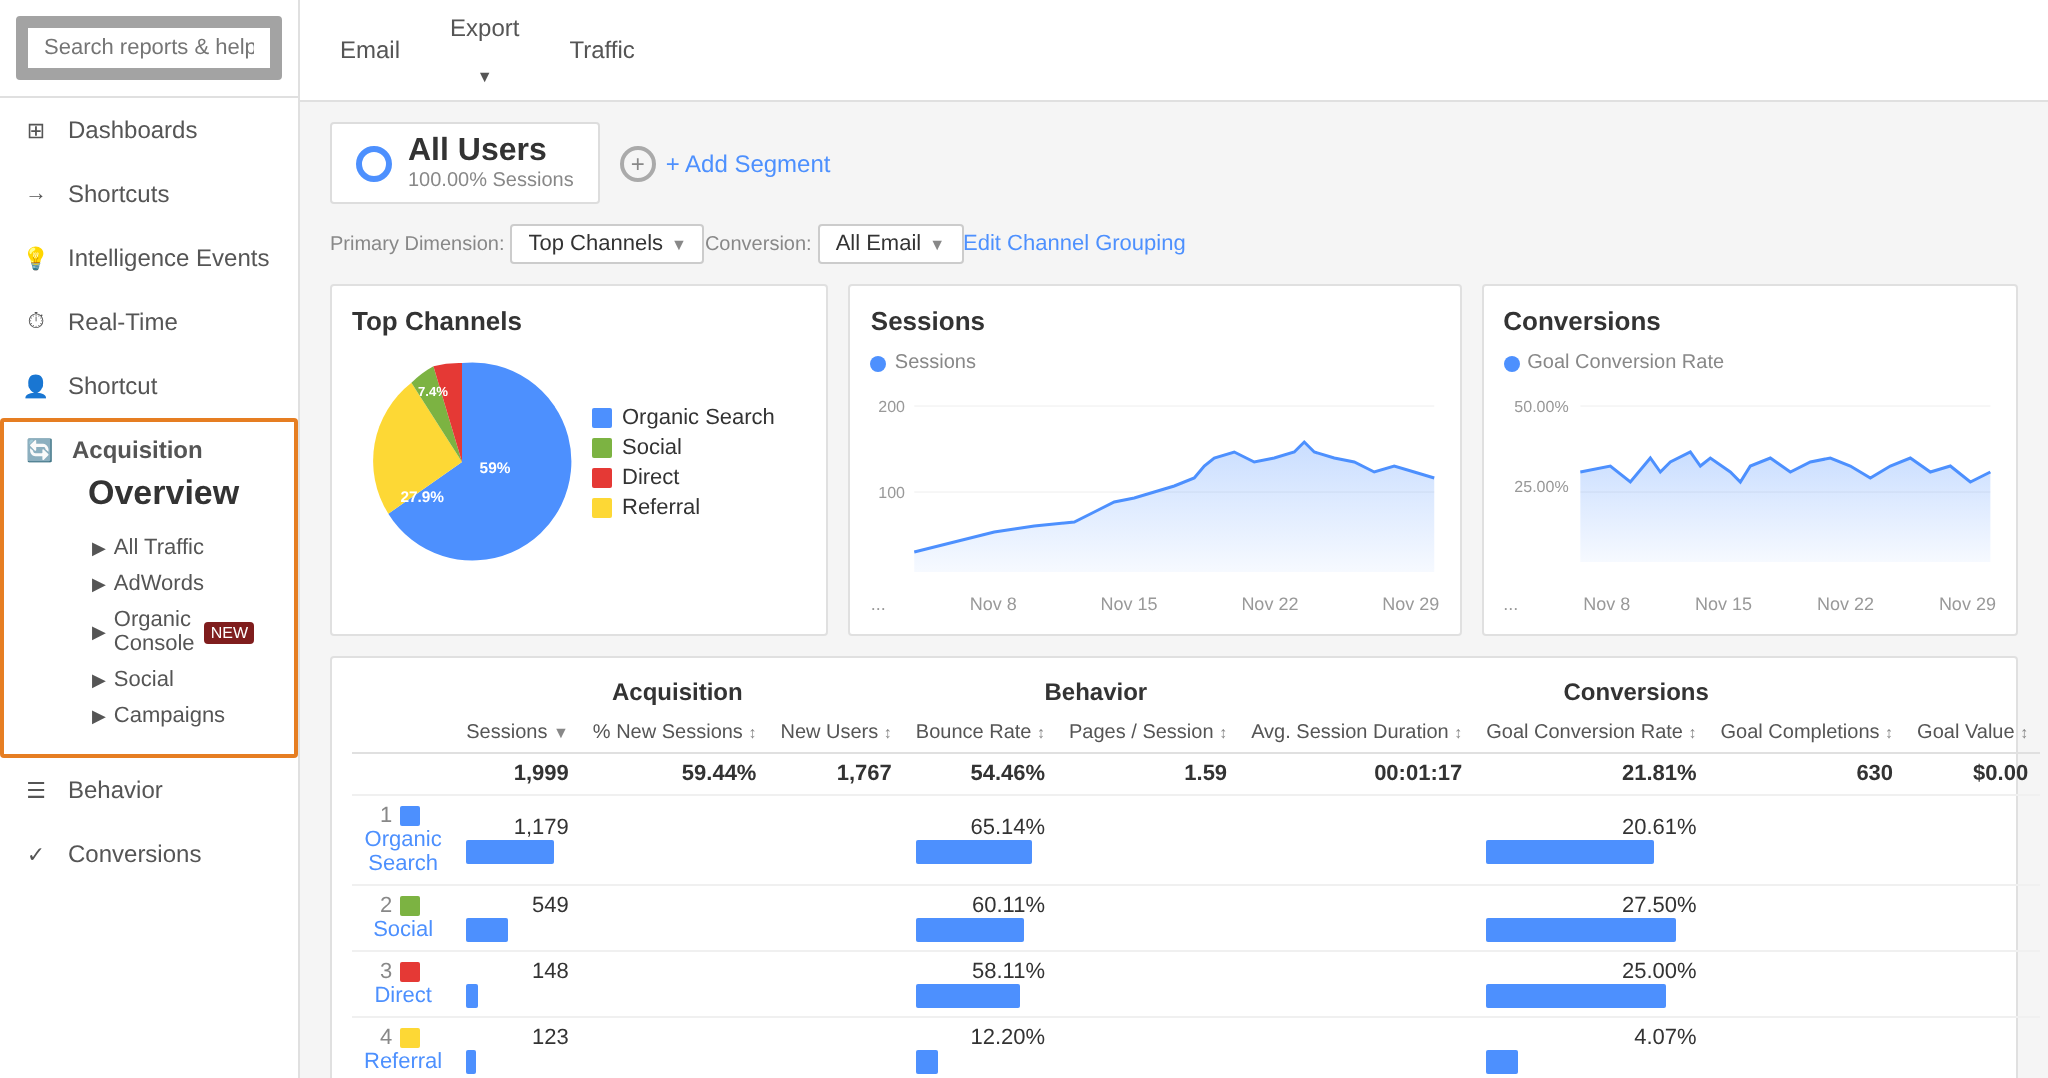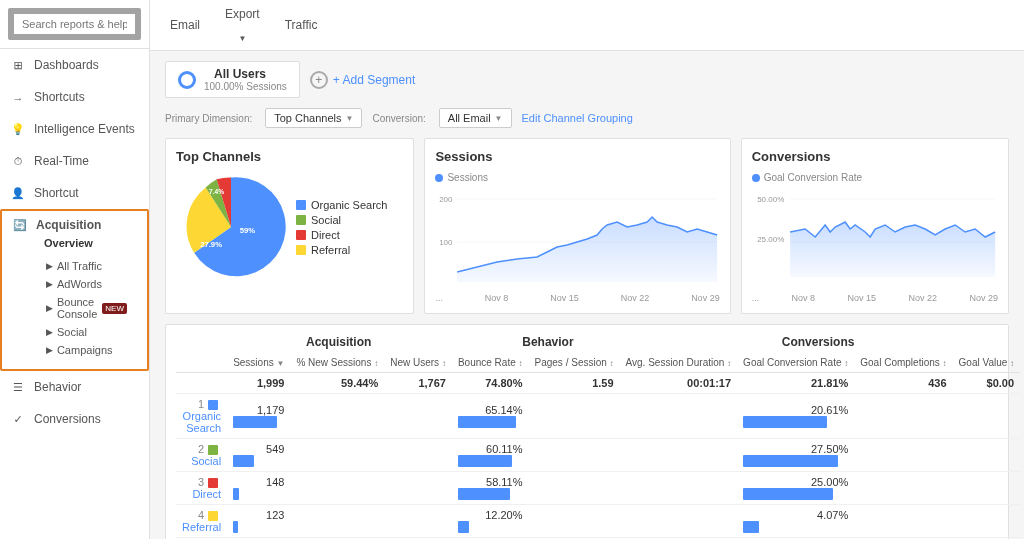--- a/index.html
+++ b/index.html
@@ -8,39 +8,39 @@
     
     .sidebar { width: 150px; background: #fff; border-right: 1px solid #e0e0e0; flex-shrink: 0; display: flex; flex-direction: column; overflow: hidden; }
     .sidebar-search { padding: 8px; border-bottom: 1px solid #e0e0e0; }
     .sidebar-search input { width: 100%; border: 6px solid #a3a3a3; border-radius: 2px; padding: 4px 8px; font-size: 11px; color: #999; }
     .sidebar-item { display: flex; align-items: center; padding: 8px 10px; cursor: pointer; font-size: 12px; color: #555; }
     .sidebar-item .icon { width: 16px; height: 16px; margin-right: 8px; flex-shrink: 0; display: flex; align-items: center; justify-content: center; font-size: 11px; }
     .sidebar-item.acquisition-item { border: 2px solid #e67e22; border-radius: 2px; }
     .sidebar-sub { padding: 4px 0 4px 20px; }
     .sidebar-sub-item { padding: 3px 10px; font-size: 11px; color: #555; cursor: pointer; display: flex; align-items: center; }
     .sidebar-sub-item .arrow { margin-right: 4px; font-size: 9px; }
-    .sidebar-overview { padding: 4px 10px 4px 28px; font-size: 11px; font-weight: bold; color: #333; }
+    .sidebar-overview { padding: 4px 10px 4px 28px; font-size: 17px; font-weight: bold; color: #333; }
     .new-badge { background: #7f1d1d; color: #fff; font-size: 8px; padding: 1px 3px; border-radius: 2px; margin-left: 3px; }
 
     
     .main { flex: 1; display: flex; flex-direction: column; overflow: hidden; }
     .toolbar { display: flex; align-items: center; padding: 5px 15px; background: #fff; border-bottom: 1px solid #e0e0e0; gap: 15px; }
     .toolbar-btn { font-size: 12px; color: #555; cursor: pointer; padding: 2px 5px; }
 
     .content { flex: 1; overflow-y: auto; padding: 10px 15px; background: #f5f5f5; }
 
     
     .segments-bar { display: flex; align-items: center; gap: 10px; margin-bottom: 10px; }
     .segment-pill { display: flex; align-items: center; background: #fff; border: 1px solid #ddd; border-radius: 2px; padding: 5px 12px; gap: 8px; }
     .segment-circle { width: 18px; height: 18px; border-radius: 50%; border: 3px solid #4d90fe; }
     .add-segment { display: flex; align-items: center; gap: 5px; color: #4d90fe; cursor: pointer; font-size: 12px; }
     .add-segment-circle { width: 18px; height: 18px; border-radius: 50%; border: 2px solid #aaa; display: flex; align-items: center; justify-content: center; font-size: 12px; color: #888; }
 
     
-    .dropdowns-bar { display: flex; align-items: center; gap: 10px; margin-bottom: 10px; flex-wrap: wrap; }
+    .dropdowns-bar { display: flex; align-items: center; margin-bottom: 10px; flex-wrap: wrap; }
     .dropdown-label { font-size: 10px; color: #888; margin-right: 3px; }
     .dropdown-select { border: 1px solid #ccc; border-radius: 2px; padding: 3px 8px; font-size: 11px; background: #fff; cursor: pointer; display: flex; align-items: center; gap: 4px; }
     .dropdown-select .arrow { font-size: 8px; color: #888; }
     .edit-link { color: #4d90fe; font-size: 11px; cursor: pointer; }
 
     
     .charts-row { display: flex; gap: 10px; margin-bottom: 10px; }
     .chart-card { background: #fff; border: 1px solid #e0e0e0; border-radius: 2px; padding: 10px; }
     .chart-card-pie { flex: 1.2; }
     .chart-card-line { flex: 1.5; }
@@ -56,21 +56,21 @@
     .line-label { font-size: 10px; color: #888; margin-bottom: 4px; display: flex; align-items: center; gap: 4px; }
     .line-dot { width: 8px; height: 8px; border-radius: 50%; }
     .x-axis { display: flex; justify-content: space-between; font-size: 9px; color: #999; margin-top: 3px; }
 
     
     .data-table-card { background: #fff; border: 1px solid #e0e0e0; border-radius: 2px; padding: 10px; }
     table { width: 100%; border-collapse: collapse; font-size: 11px; }
     th { border-bottom: 1px solid #e0e0e0; padding: 4px 6px; text-align: right; color: #555; font-weight: normal; font-size: 10px; white-space: nowrap; }
     th:first-child { text-align: left; }
     td { padding: 4px 6px; text-align: right; border-bottom: 1px solid #f0f0f0; vertical-align: middle; }
-    td:first-child { text-align: right; }
+    td:first-child { text-align: center; }
     td a { color: #4d90fe; text-decoration: none; }
     .bar-cell { position: relative; }
     .bar { height: 12px; background: #4d90fe; border-radius: 1px; }
     .total-row td { font-weight: bold; color: #333; margin-top: 32px; }
     .sort-arrow { font-size: 8px; color: #888; }
     .row-num { color: #888; margin-right: 4px; }
     .channel-icon { width: 10px; height: 10px; display: inline-block; border-radius: 1px; margin-right: 3px; vertical-align: middle; }
   </style>
 </head>
 <body>
@@ -111,21 +111,21 @@
         <div class="sidebar-sub-item">
             <span class="arrow">▶</span>
             <span>All Traffic</span>
           </div>
         <div class="sidebar-sub-item">
             <span class="arrow">▶</span>
             <span>AdWords</span>
           </div>
         <div class="sidebar-sub-item">
             <span class="arrow">▶</span>
-            <span>Bounce Console</span>
+            <span>Organic Console</span>
             <span class="new-badge">NEW</span>
           </div>
         <div class="sidebar-sub-item">
             <span class="arrow">▶</span>
             <span>Social</span>
           </div>
         <div class="sidebar-sub-item">
             <span class="arrow">▶</span>
             <span>Campaigns</span>
           </div>
@@ -152,21 +152,21 @@
       </span>
     <span class="toolbar-btn">Traffic</span>
   </div>
 
   <div class="content">
 
     <div class="segments-bar">
       <div class="segment-pill">
         <div class="segment-circle"></div>
         <div>
-          <div style="font-size:12px;font-weight:bold;margin-left:10px;">All Users</div>
+          <div style="font-size:16px;font-weight:bold;">All Users</div>
           <div style="font-size:10px;color:#888;">100.00% Sessions</div>
         </div>
       </div>
       <div class="add-segment">
         <div class="add-segment-circle">+</div>
         <span>+ Add Segment</span>
       </div>
     </div>
 
     <div class="dropdowns-bar">
@@ -308,25 +308,25 @@
             <th>Goal Value <span class="sort-arrow">↕</span></th>
           </tr>
         </thead>
         <tbody>
 
           <tr class="total-row">
             <td></td>
             <td>1,999</td>
             <td>59.44%</td>
             <td>1,767</td>
-            <td>74.80%</td>
+            <td>54.46%</td>
             <td>1.59</td>
             <td>00:01:17</td>
             <td>21.81%</td>
-            <td>436</td>
+            <td>630</td>
             <td>$0.00</td>
           </tr>
 
           <tr>
             <td><span class="row-num">1</span><span class="channel-icon" style="background:#4d90fe;"></span><a href="#">Organic Search</a></td>
             <td class="bar-cell">1,179<br><div class="bar" style="width:85%;"></div></td>
             <td></td>
             <td></td>
             <td class="bar-cell">65.14%<br><div class="bar" style="width:90%;"></div></td>
             <td></td>

